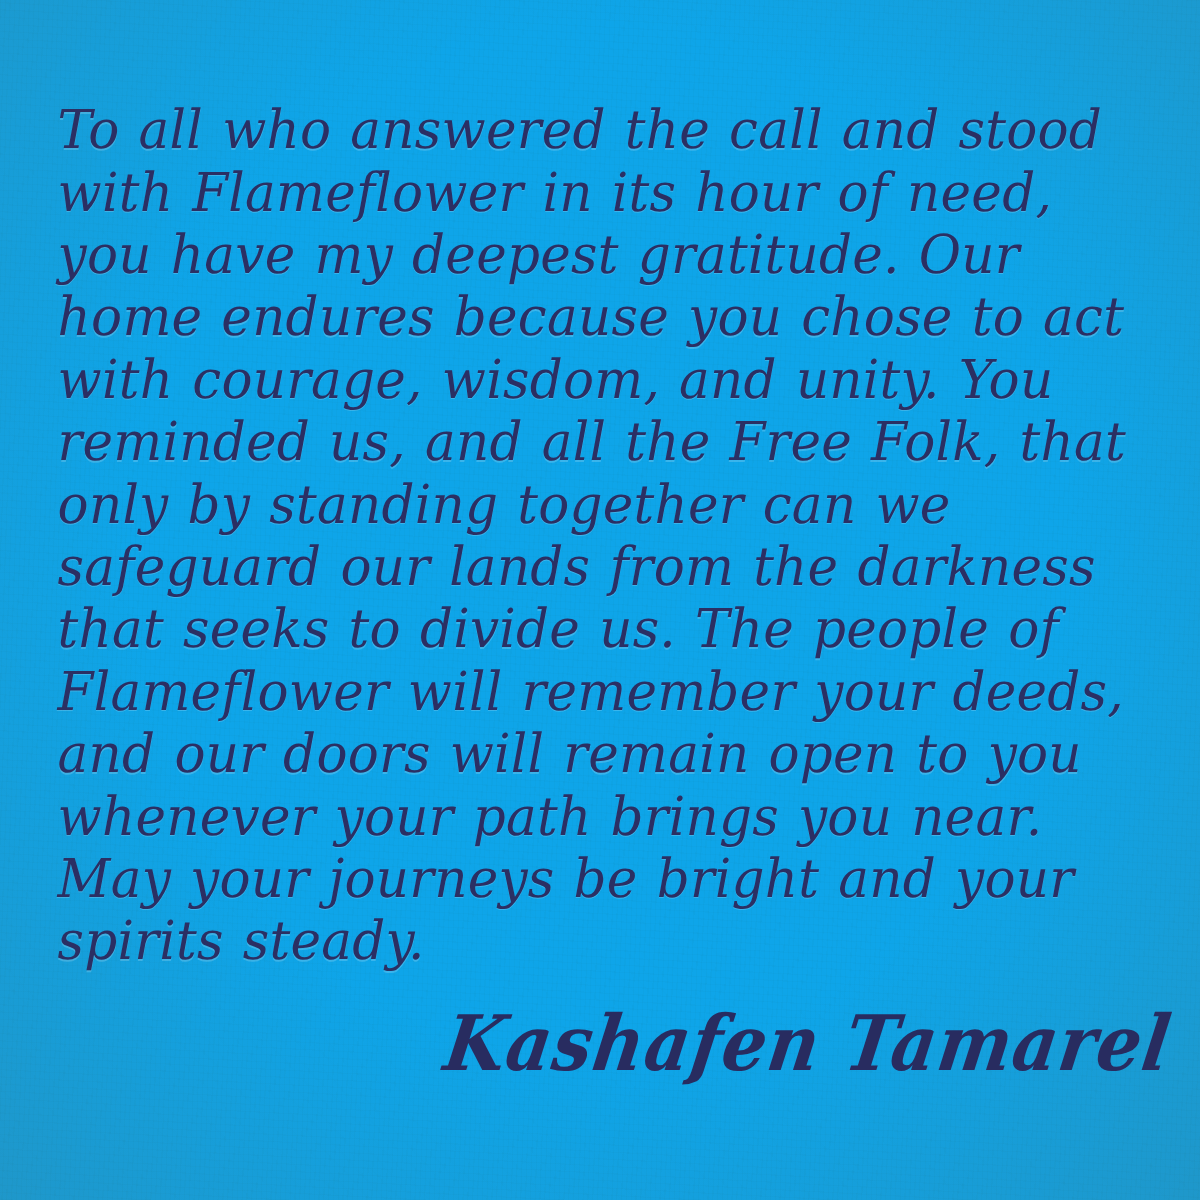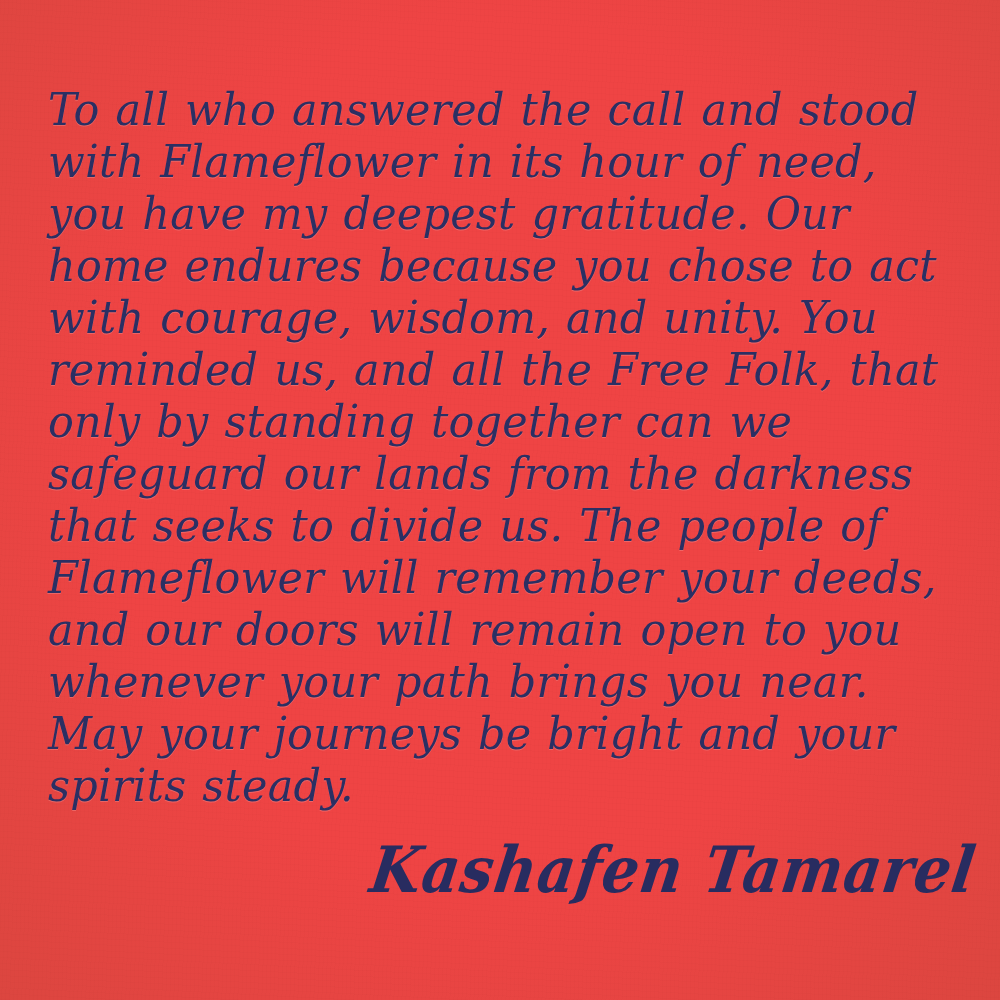--- a/index.html
+++ b/index.html
@@ -11,21 +11,21 @@
     height: 1000px;
     overflow: hidden;
     font-family: "Liberation Serif", serif;
   }
 
   #parchment {
     position: relative;
     width: 1000px;
     height: 1000px;
     box-sizing: border-box;
-    background-color: #ef4444;
+    background-color: #0ea5e9;
     background-image:
       radial-gradient(ellipse at 20% 12%, rgba(255,243,219,0.85) 0%, rgba(255,243,219,0) 55%),
       radial-gradient(ellipse at 78% 30%, rgba(255,240,210,0.75) 0%, rgba(255,240,210,0) 50%),
       radial-gradient(ellipse at 60% 88%, rgba(226,186,132,0.55) 0%, rgba(226,186,132,0) 60%),
       radial-gradient(ellipse at 5% 95%, rgba(205,162,108,0.55) 0%, rgba(205,162,108,0) 55%),
       radial-gradient(ellipse at 95% 5%, rgba(205,162,108,0.45) 0%, rgba(205,162,108,0) 50%),
       linear-gradient(150deg, #f0d3a6 0%, #ecc c 0%, #edcb9c 35%, #e7c18c 70%, #e3b97f 100%);
     overflow: hidden;
   }
 

